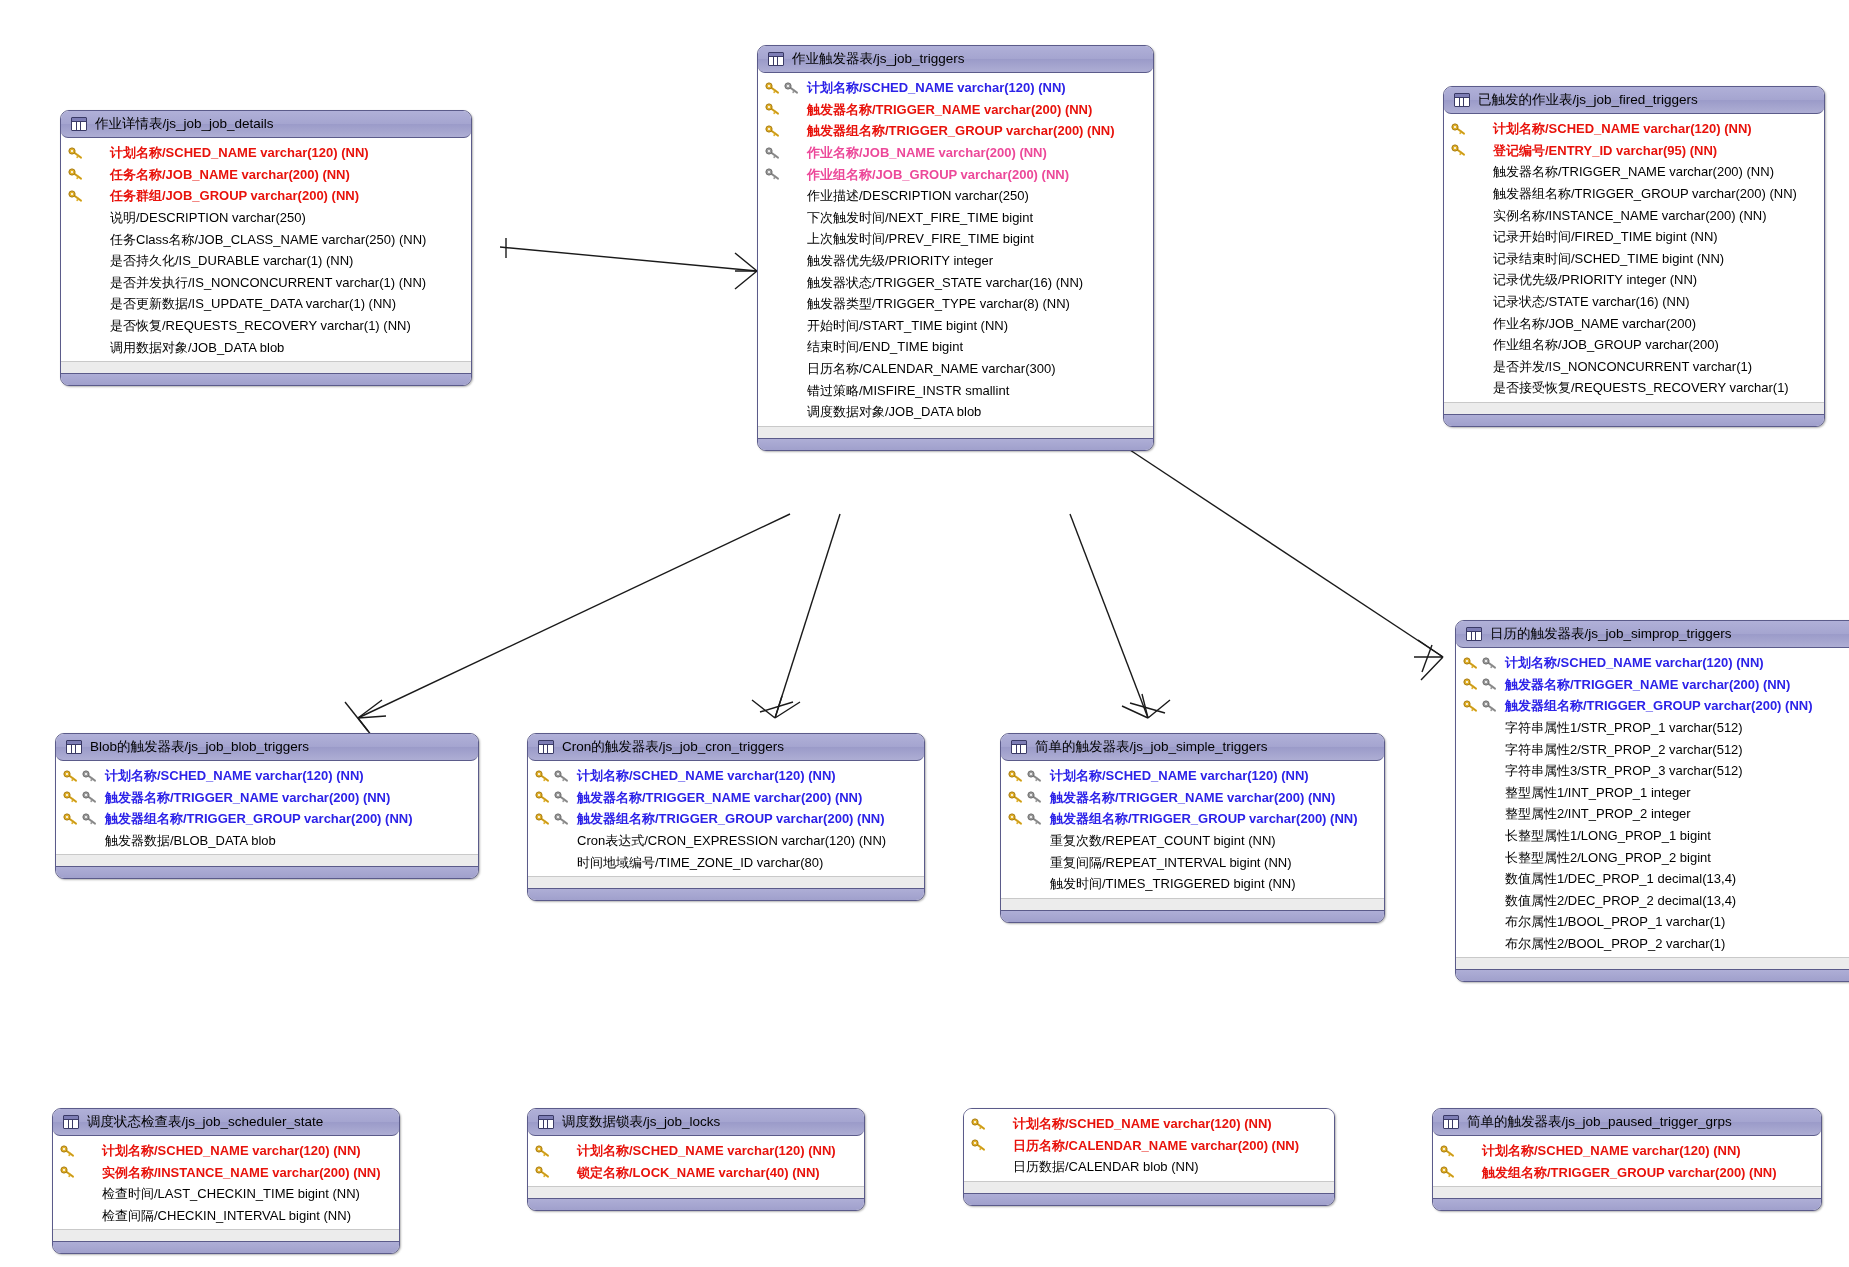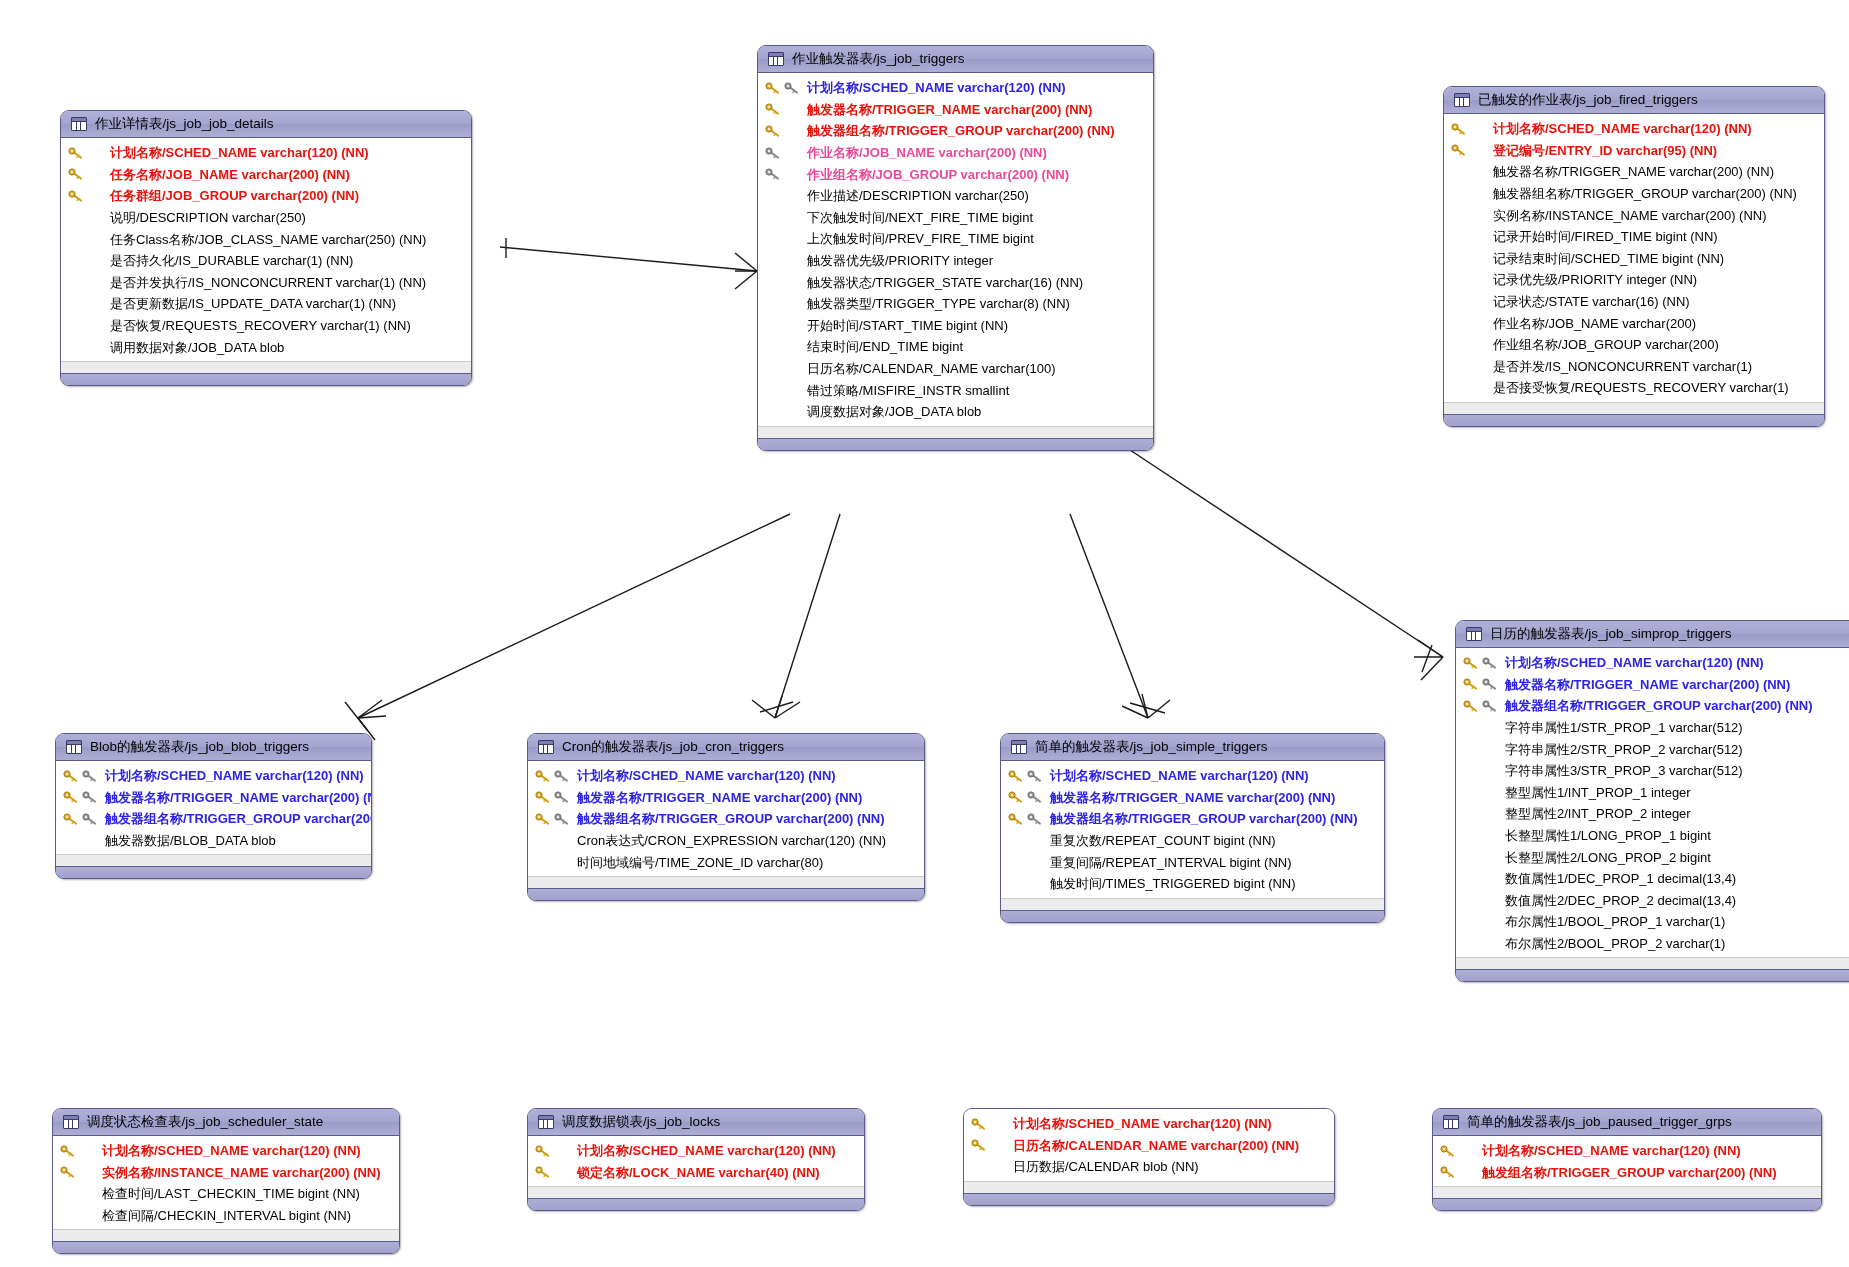--- a/index.html
+++ b/index.html
@@ -20,20 +20,21 @@
     box-shadow:1px 1px 2px rgba(0,0,0,.30);
     overflow:hidden;
   }
   .ent-header{
     height:26px;
     background:linear-gradient(to bottom,#b0b0d8 0%,#a5a5d0 48%,#9b9bc9 52%,#aeaed4 100%);
     border-bottom:1px solid #5b5b8a;
     display:flex;align-items:center;
     padding:0 6px 0 10px;
     gap:8px;
+    border-radius:7px;
   }
   .tbl-icon{
     width:14px;height:12px;flex:0 0 auto;
     border:1px solid #3a3a66;
     background:#ffffff;
     position:relative;border-radius:1px;
   }
   .tbl-icon::before{
     content:"";position:absolute;left:0;right:0;top:0;height:3px;
     background:#7d7db5;border-bottom:1px solid #3a3a66;
@@ -313,21 +314,21 @@
         <div class="row">
           <span class="keys"></span>
           <span class="col-text t-plain">开始时间/START_TIME bigint (NN)</span>
         </div>
         <div class="row">
           <span class="keys"></span>
           <span class="col-text t-plain">结束时间/END_TIME bigint</span>
         </div>
         <div class="row">
           <span class="keys"></span>
-          <span class="col-text t-plain">日历名称/CALENDAR_NAME varchar(100)</span>
+          <span class="col-text t-plain">日历名称/CALENDAR_NAME varchar(300)</span>
         </div>
         <div class="row">
           <span class="keys"></span>
           <span class="col-text t-plain">错过策略/MISFIRE_INSTR smallint</span>
         </div>
         <div class="row">
           <span class="keys"></span>
           <span class="col-text t-plain">调度数据对象/JOB_DATA blob</span>
         </div>
       </div>
@@ -548,21 +549,21 @@
           <span class="col-text t-plain">布尔属性1/BOOL_PROP_1 varchar(1)</span>
         </div>
         <div class="row">
           <span class="keys"></span>
           <span class="col-text t-plain">布尔属性2/BOOL_PROP_2 varchar(1)</span>
         </div>
       </div>
       <div class="ent-foot-gap"></div>
       <div class="ent-foot"></div>
     </div>
-    <div class="entity" style="left: 55px; top: 733px; width: 317px;">
+    <div class="entity" style="left: 55px; top: 733px; width: 424px;">
       <div class="ent-header">
         <span class="tbl-icon"></span>
         <span class="ent-title">Blob的触发器表/js_job_blob_triggers</span>
       </div>
       <div class="ent-body">
         <div class="row">
           <span class="keys">
             <span class="key">
               <svg width="15" height="12" viewBox="0 0 15 12">
                 <g>

